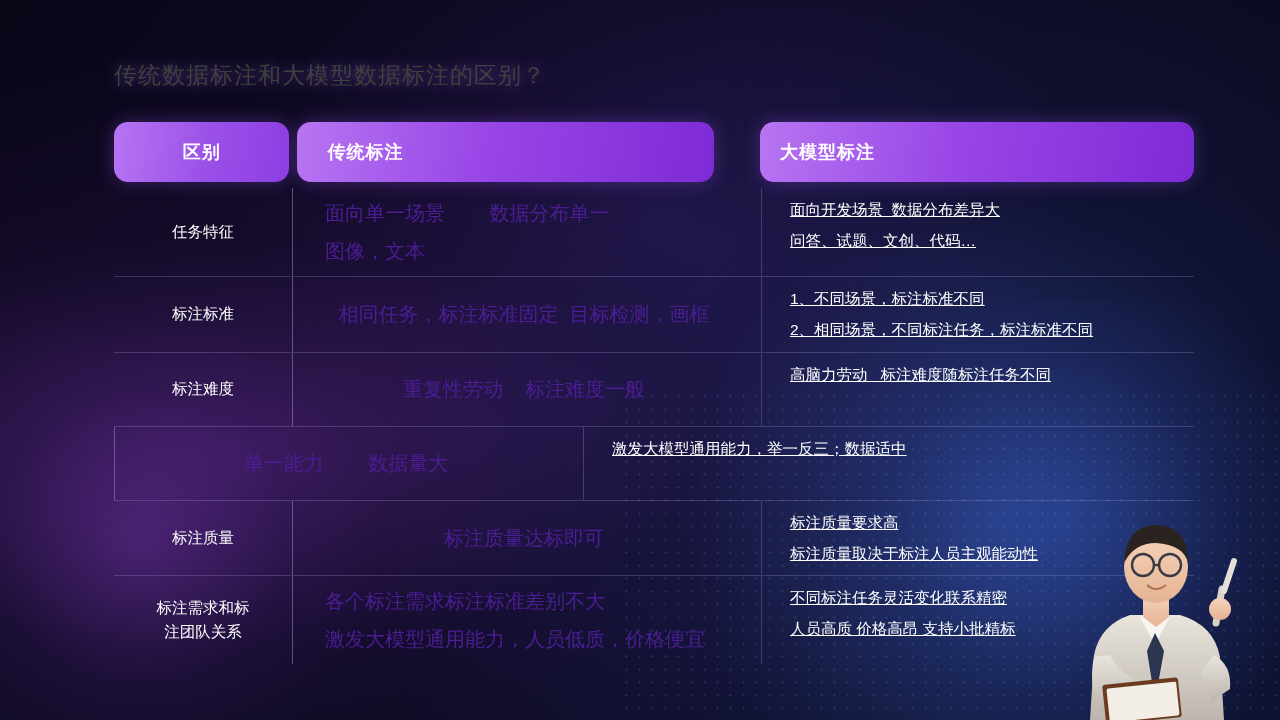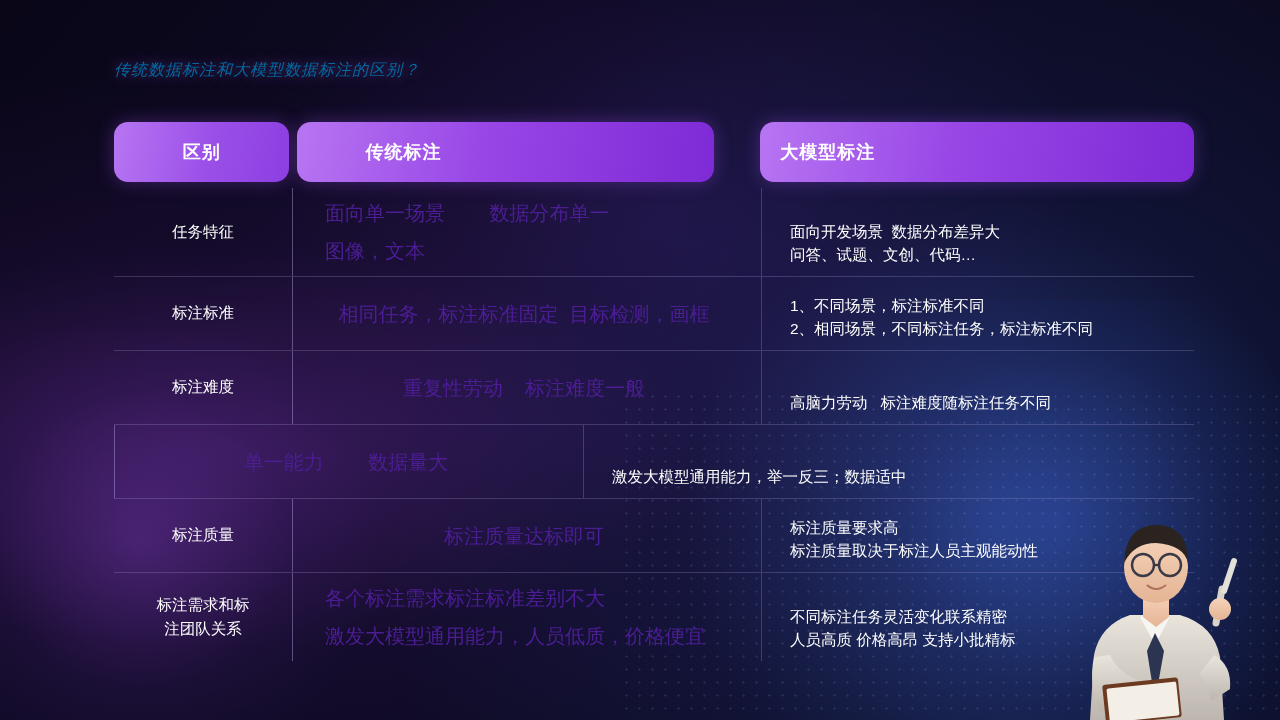--- a/index.html
+++ b/index.html
@@ -39,26 +39,25 @@
     position: absolute;
     right: -60px; top: 300px;
     width: 560px; height: 440px;
     background: radial-gradient(circle, rgba(55,95,210,0.35) 0%, rgba(30,55,140,0.12) 48%, rgba(0,0,0,0) 74%);
     pointer-events: none;
   }
 
   .slide-title {
     position: absolute;
     left: 114px; top: 60px;
-    font-size: 16px;
+    font-size: 23px;
     letter-spacing: 1px;
-    color: #0369a1;
+    color: #404040;
     font-weight: 500;
     text-shadow: 0 0 14px rgba(170,120,255,0.45);
-    font-style: italic;
   }
 
   .table-wrap {
     position: absolute;
     left: 114px; top: 122px;
     width: 1080px;
   }
 
   .head-row {
     display: flex;
@@ -76,21 +75,21 @@
     letter-spacing: 1px;
     box-shadow: 0 0 18px rgba(150,80,230,0.35);
   }
   .head-c1 {
     width: 178px;
     justify-content: center;
     background: linear-gradient(100deg, #b775f2 0%, #9a4fe8 55%, #8d3fe2 100%);
   }
   .head-c2 {
     width: 422px;
-    padding-left: 68px;
+    padding-left: 30px;
     background: linear-gradient(100deg, #b775f2 0%, #9846e6 45%, #7e2ad6 100%);
   }
   .head-c3 {
     width: 440px;
     padding-left: 20px;
     margin-left: 38px;
     background: linear-gradient(100deg, #b775f2 0%, #9846e6 45%, #7e2ad6 100%);
   }
 
   .body-rows { margin-top: 6px; }
@@ -125,24 +124,26 @@
     line-height: 1.5;
     color: #4c1d95;
     border-left: 1px solid rgba(175,160,220,0.45);
     border-right: 1px solid rgba(175,160,220,0.28);
   }
   .c-llm {
     flex: 1;
     padding: 10px 10px 10px 28px;
     display: flex;
     flex-direction: column;
-    justify-content: flex-end;
+    justify-content: flex-start;
+    gap: 8px;
     font-size: 15.5px;
     line-height: 1.5;
     color: #ffffff;
+    text-decoration: underline;
   }
   .c-trad.center { align-items: center; padding-left: 8px; }
   .line { white-space: pre; }
 
   
   .character {
     position: absolute;
     right: 22px; bottom: 0;
     width: 210px; height: 215px;
     pointer-events: none;

